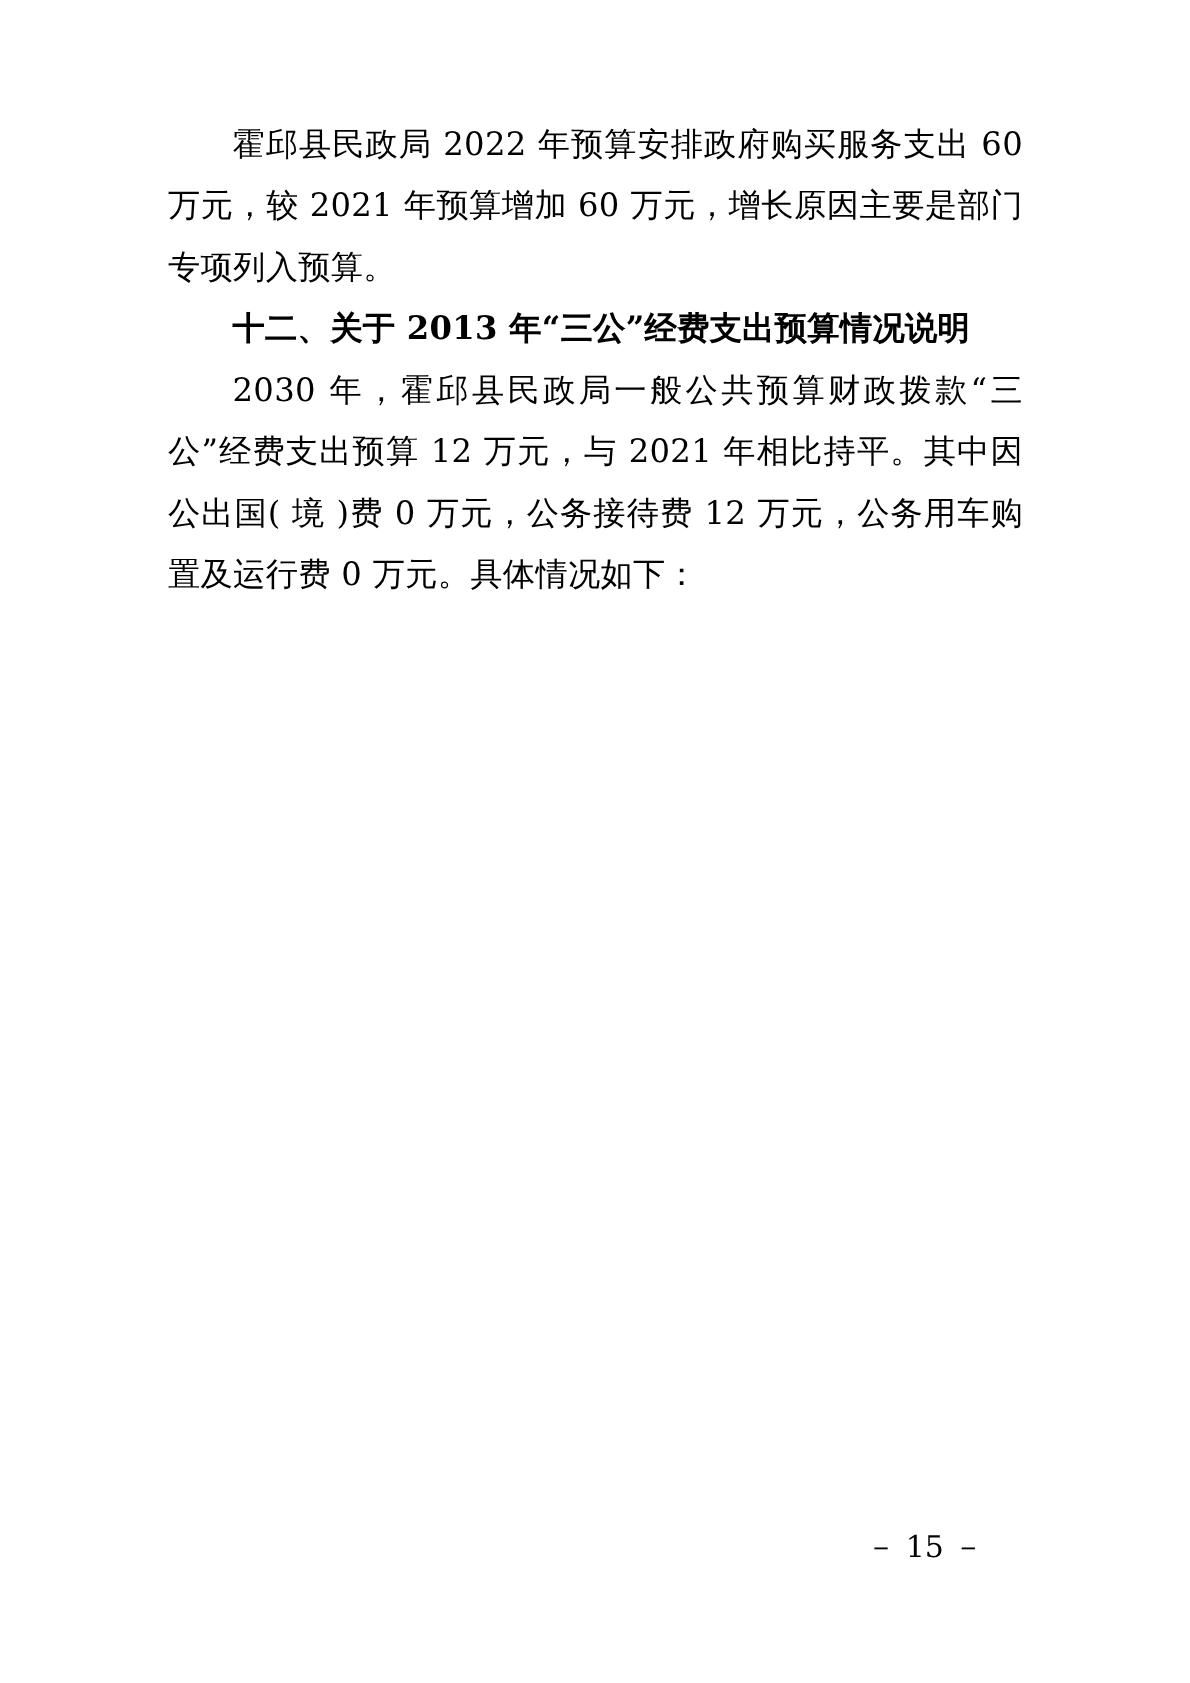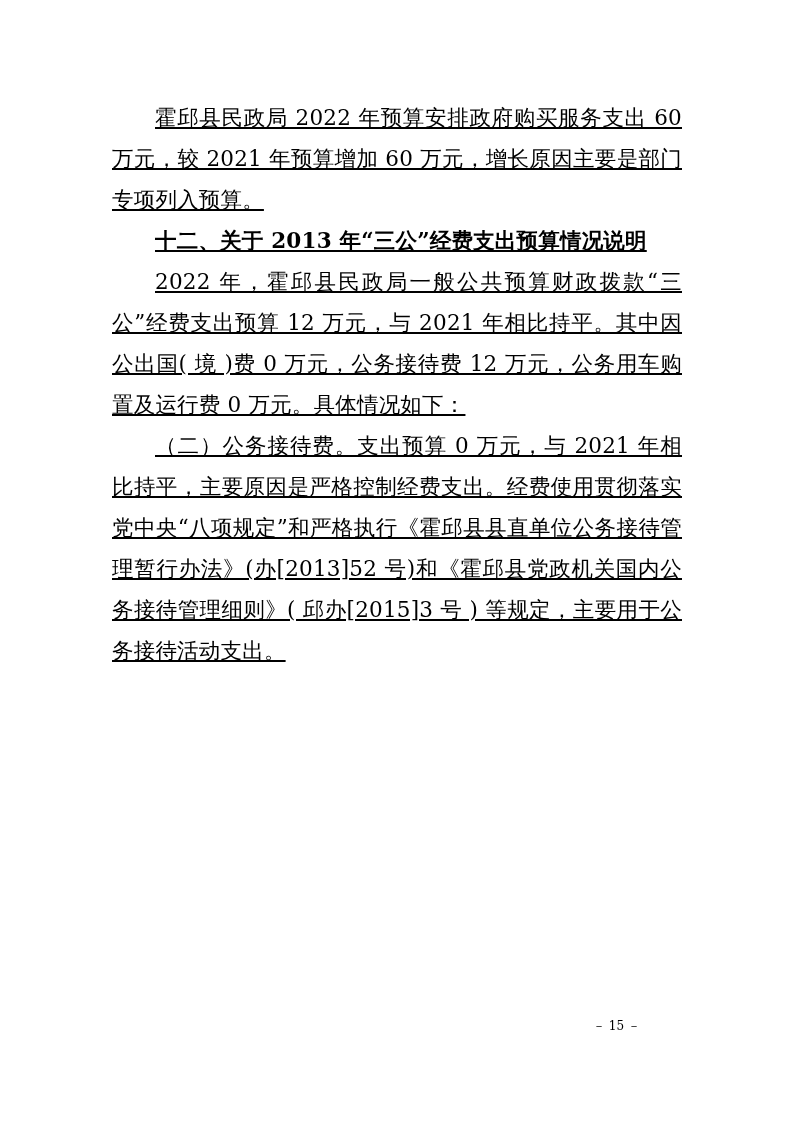--- a/index.html
+++ b/index.html
@@ -18,23 +18,22 @@
   .page {
     position: absolute;
     left: 0; top: 0;
     width: 793px;
     height: 1122px;
     background: #fff;
   }
   .content {
     position: absolute;
     left: 112px;
-    top: 97px;
+    top: 76px;
     width: 570px;
-    text-decoration: underline;
   }
   p {
     margin: 0 0 0 0;
     font-size: 21.5px;
     line-height: 41px;
     text-align: justify;
     text-justify: inter-ideograph;
     letter-spacing: 0.2px;
   }
   p.body {
@@ -43,34 +42,33 @@
   p.heading {
     text-indent: 2em;
     font-weight: bold;
   }
   .page-number {
     position: absolute;
     left: 0;
     top: 1018px;
     width: 793px;
     text-align: center;
-    font-size: 12px;
+    font-size: 20px;
     font-family: "DejaVu Serif", "Liberation Serif", serif;
   }
   .page-number .pn-inner {
     display: inline-block;
     padding-left: 440px;
   }
 </style>
 </head>
 <body>
 
 <div class="page">
   <div class="content">
     <p class="body">霍邱县民政局 2022 年预算安排政府购买服务支出 60 万元，较 2021 年预算增加 60 万元，增长原因主要是部门专项列入预算。</p>
     <p class="heading">十二、关于 2013 年“三公”经费支出预算情况说明</p>
-    <p class="body">2022 年，霍邱县民政局一般公共预算财政拨款“三公”经费支出预算 12 万元，与 2021 年相比持平。其中因公出国( 境 )费 0 万元，公务接待费 12 万元，公务用车购置及运行费 0 万元。具体情况如下：</p>
-    <p class="body">（二）公务接待费。支出预算 0 万元，与 2021 年相比持平，主要原因是严格控制经费支出。经费使用贯彻落实党中央“八项规定”和严格执行《霍邱县县直单位公务接待管理暂行办法》(办[2013]52 号)和《霍邱县党政机关国内公务接待管理细则》( 邱办[2015]3 号 ) 等规定，主要用于公务接待活动支出。</p>
+    <p class="body">2030 年，霍邱县民政局一般公共预算财政拨款“三公”经费支出预算 12 万元，与 2021 年相比持平。其中因公出国( 境 )费 0 万元，公务接待费 12 万元，公务用车购置及运行费 0 万元。具体情况如下：</p>
   </div>
   <div class="page-number">
     <span class="pn-inner">－ 15 －</span>
   </div>
 </div>
 
 </body></html>

